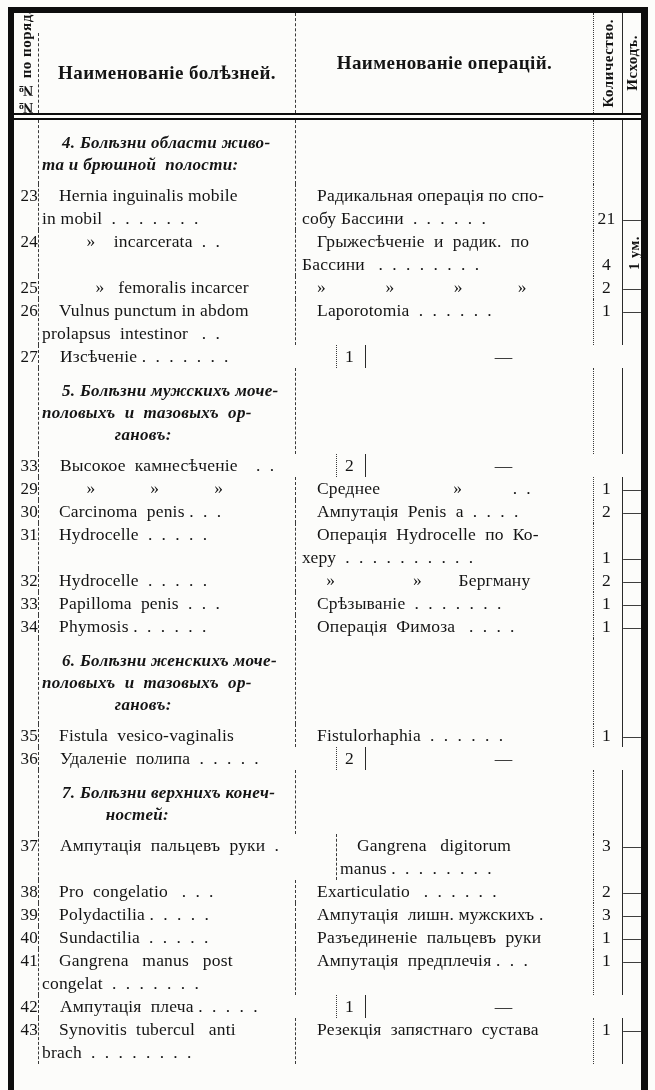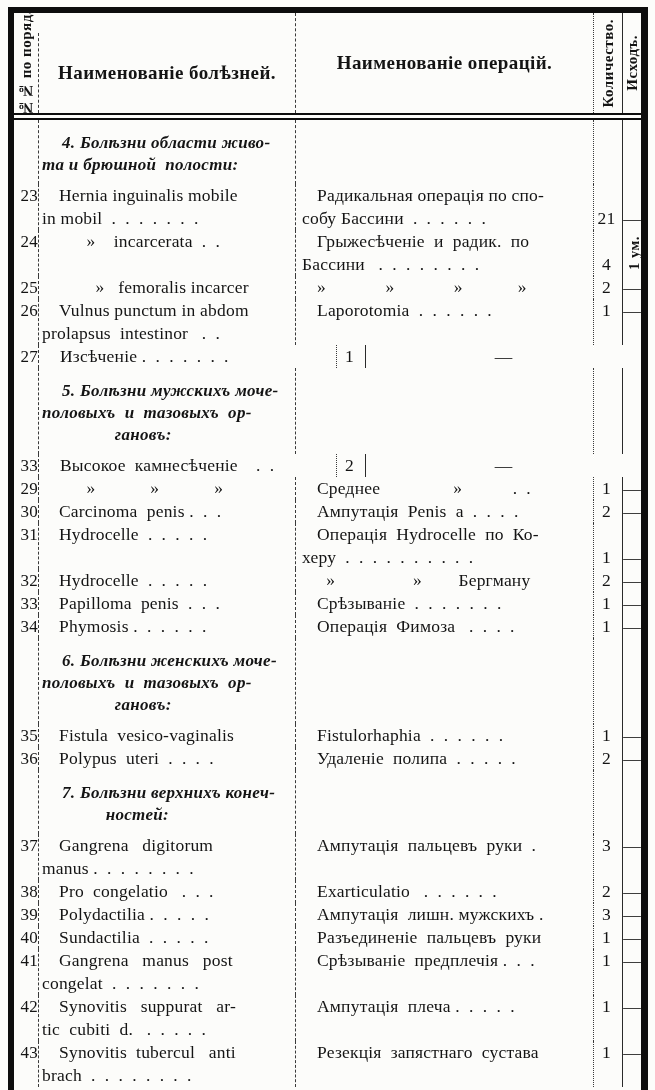--- a/index.html
+++ b/index.html
@@ -192,38 +192,37 @@
         </div>
         <div class="trow">
           <div class="c c-num">35</div>
           <div class="c c-dis">Fistula  vesico-vaginalis</div>
           <div class="c c-op">Fistulorhaphia  .  .  .  .  .  .</div>
           <div class="c c-qty">1</div>
           <div class="c c-out">—</div>
         </div>
         <div class="trow">
           <div class="c c-num">36</div>
-          <div class="c c-dis">Polypus  uteri  .  .  .  .</div>
           <div class="c c-op">Удаленіе  полипа  .  .  .  .  .</div>
           <div class="c c-qty">2</div>
           <div class="c c-out">—</div>
         </div>
         <div class="trow srow">
           <div class="c c-num"></div>
           <div class="c c-dis c-sec">7. Болѣзни верхнихъ конеч-
               ностей:</div>
           <div class="c c-op"></div>
           <div class="c c-qty"></div>
           <div class="c c-out"></div>
         </div>
         <div class="trow">
           <div class="c c-num">37</div>
+          <div class="c c-op">Ампутація  пальцевъ  руки  .</div>
           <div class="c c-dis">Gangrena   digitorum
 manus .  .  .  .  .  .  .  .</div>
-          <div class="c c-op">Ампутація  пальцевъ  руки  .</div>
           <div class="c c-qty">3</div>
           <div class="c c-out">—</div>
         </div>
         <div class="trow">
           <div class="c c-num">38</div>
           <div class="c c-dis">Pro  congelatio   .  .  .</div>
           <div class="c c-op">Exarticulatio   .  .  .  .  .  .</div>
           <div class="c c-qty">2</div>
           <div class="c c-out">—</div>
         </div>
@@ -238,28 +237,26 @@
           <div class="c c-num">40</div>
           <div class="c c-dis">Sundactilia  .  .  .  .  .</div>
           <div class="c c-op">Разъединеніе  пальцевъ  руки</div>
           <div class="c c-qty">1</div>
           <div class="c c-out">—</div>
         </div>
         <div class="trow">
           <div class="c c-num">41</div>
           <div class="c c-dis">Gangrena   manus   post
 congelat  .  .  .  .  .  .  .</div>
-          <div class="c c-op">Срѣзываніе  предплечія .  .  .</div>
+          <div class="c c-op">Ампутація  предплечія .  .  .</div>
           <div class="c c-qty">1</div>
           <div class="c c-out">—</div>
         </div>
         <div class="trow">
           <div class="c c-num">42</div>
-          <div class="c c-dis">Synovitis   suppurat   ar-
-tic  cubiti  d.   .  .  .  .  .</div>
           <div class="c c-op">Ампутація  плеча .  .  .  .  .</div>
           <div class="c c-qty">1</div>
           <div class="c c-out">—</div>
         </div>
         <div class="trow">
           <div class="c c-num">43</div>
           <div class="c c-dis">Synovitis  tubercul   anti
 brach  .  .  .  .  .  .  .  .</div>
           <div class="c c-op">Резекція  запястнаго  сустава</div>
           <div class="c c-qty">1</div>

